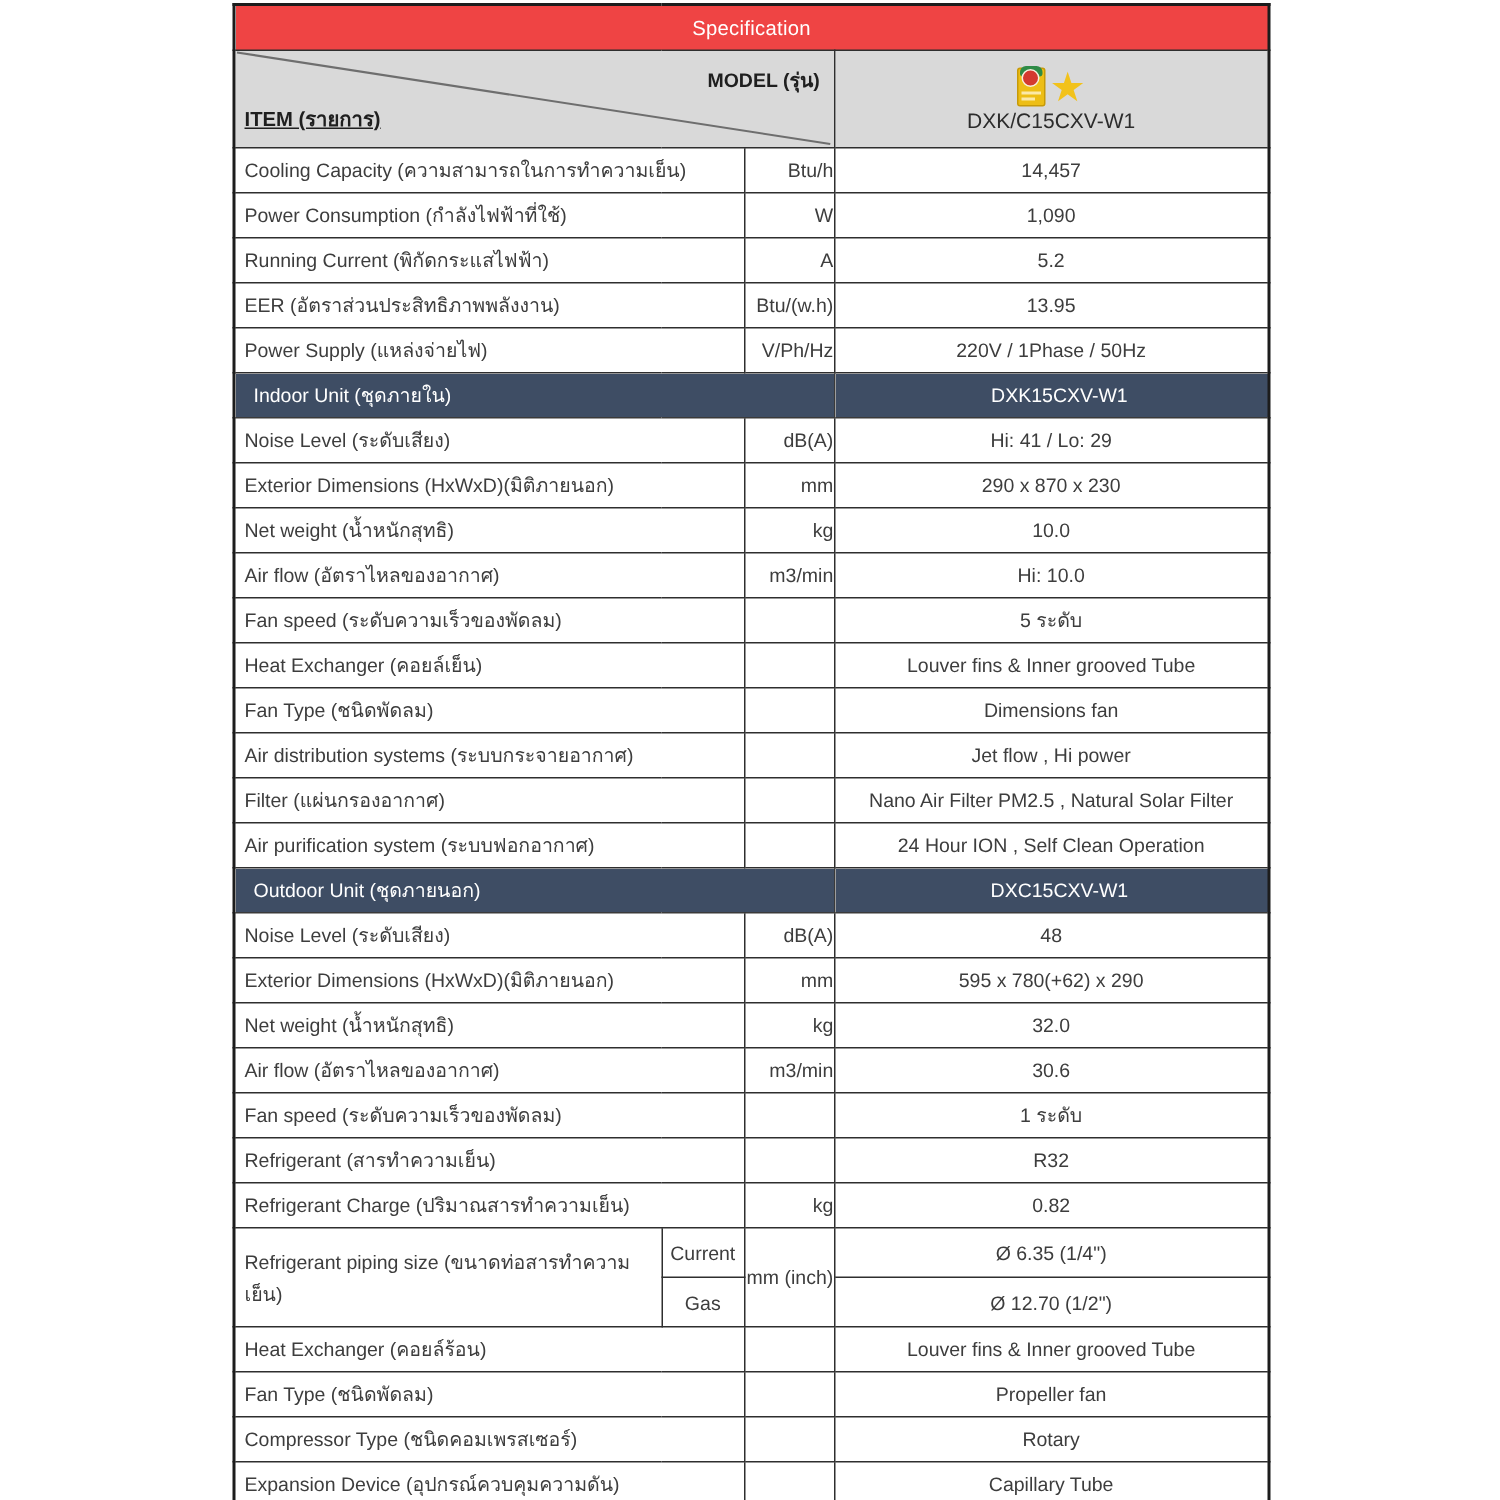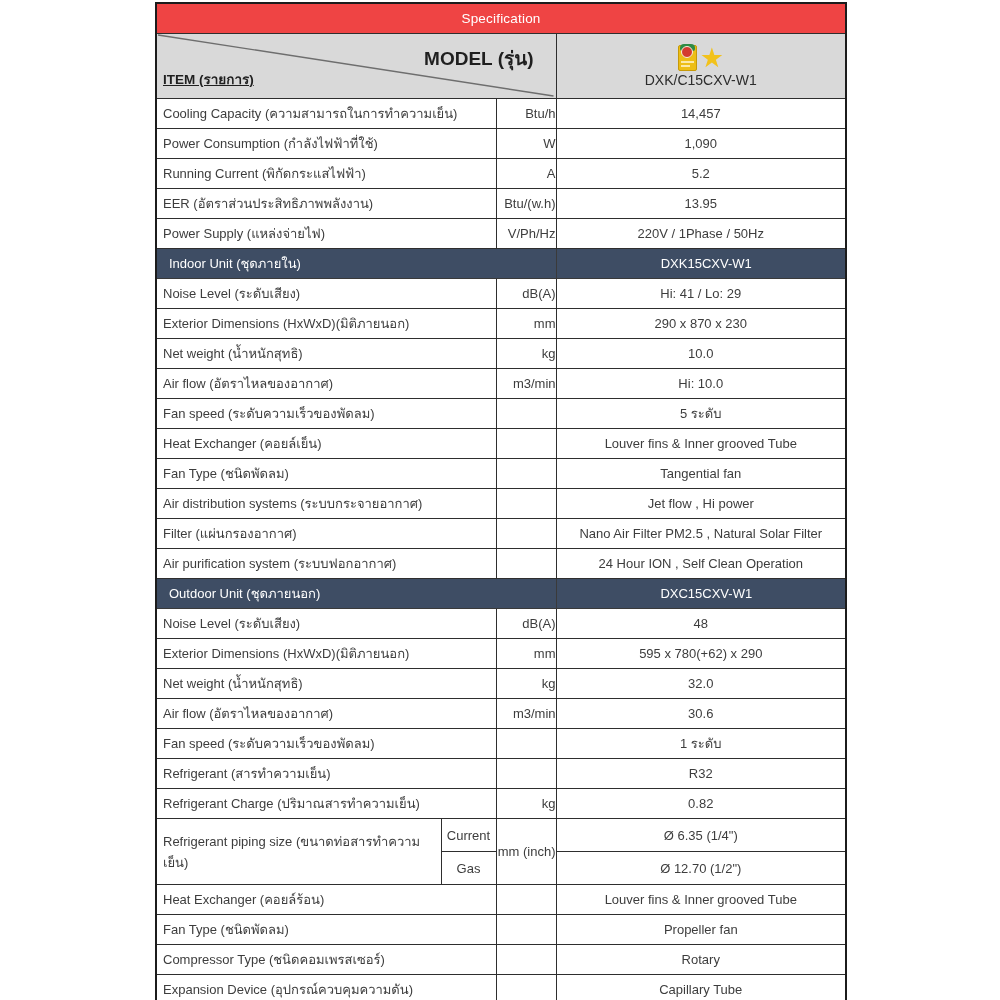--- a/index.html
+++ b/index.html
@@ -19,22 +19,22 @@
   .title-bar td {
     height:27px; background:#ef4444; color:#ffffff;
     text-align:center; font-size:13.5px; letter-spacing:0.2px;
   }
 
   
   .model-header td { background:#D9D9D9; height:64px; vertical-align:middle; }
   .header-left { position:relative; padding:0; }
   .diag-svg { position:absolute; left:0; top:0; width:100%; height:100%; display:block; }
   .model-label {
-    position:absolute; top:9px; right:22px;
-    font-weight:bold; font-size:19px; color:#1f1f1f;
+    position:absolute; top:9px; right:9px;
+    font-weight:bold; font-size:13px; color:#1f1f1f;
   }
   .item-label {
     position:absolute; bottom:8px; left:6px;
     font-weight:bold; font-size:13.5px; color:#1f1f1f;text-decoration:underline;
   }
   .header-right { text-align:center; color:#2c2c2c; font-size:14px; padding:0; }
   .model-icons { display:flex; justify-content:center; align-items:flex-end; gap:3px; height:27px; margin-bottom:1px; }
   .badge {
     position:relative; width:17px; height:24px; display:inline-block;
     background:#EDBE16; border-radius:2px; border:1px solid #C79A08;
@@ -158,21 +158,21 @@
         <td class="value-cell">5 ระดับ</td>
       </tr>
       <tr class="data-row">
         <td class="label-cell" colspan="2">Heat Exchanger (คอยล์เย็น)</td>
         <td class="unit-cell"></td>
         <td class="value-cell">Louver fins &amp; Inner grooved Tube</td>
       </tr>
       <tr class="data-row">
         <td class="label-cell" colspan="2">Fan Type (ชนิดพัดลม)</td>
         <td class="unit-cell"></td>
-        <td class="value-cell">Tangential fan</td>
+        <td class="value-cell">Dimensions fan</td>
       </tr>
       <tr class="data-row">
         <td class="label-cell" colspan="2">Air distribution systems (ระบบกระจายอากาศ)</td>
         <td class="unit-cell"></td>
         <td class="value-cell">Jet flow , Hi power</td>
       </tr>
       <tr class="data-row">
         <td class="label-cell" colspan="2">Filter (แผ่นกรองอากาศ)</td>
         <td class="unit-cell"></td>
         <td class="value-cell">Nano Air Filter PM2.5 , Natural Solar Filter</td>

